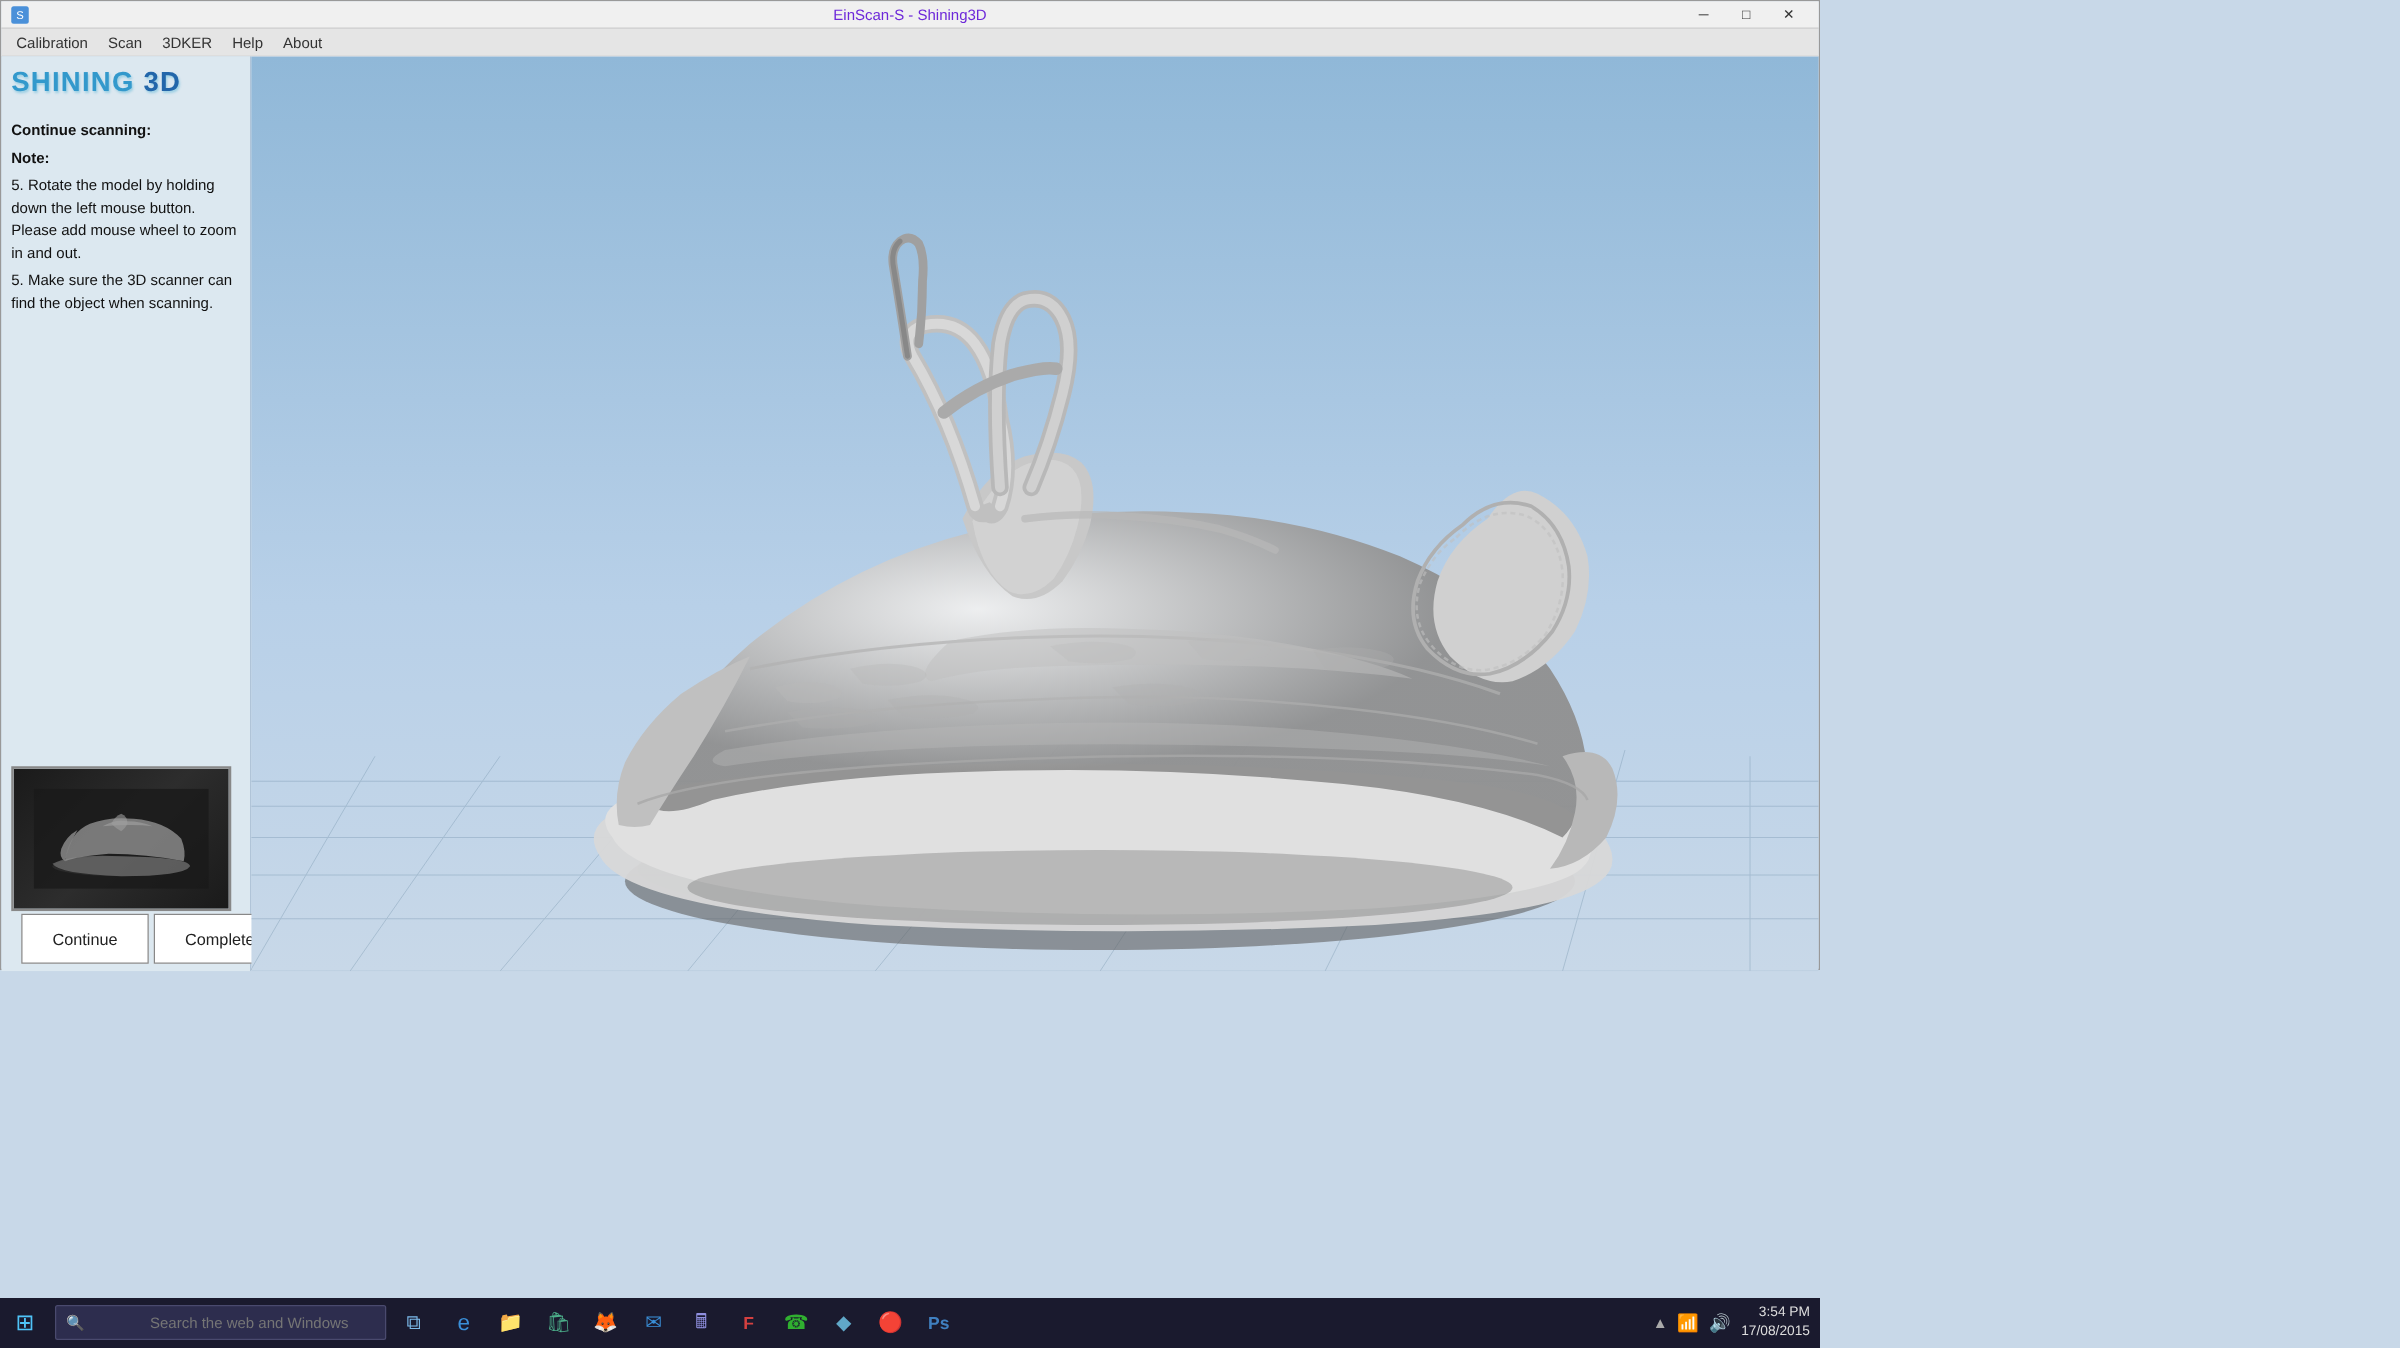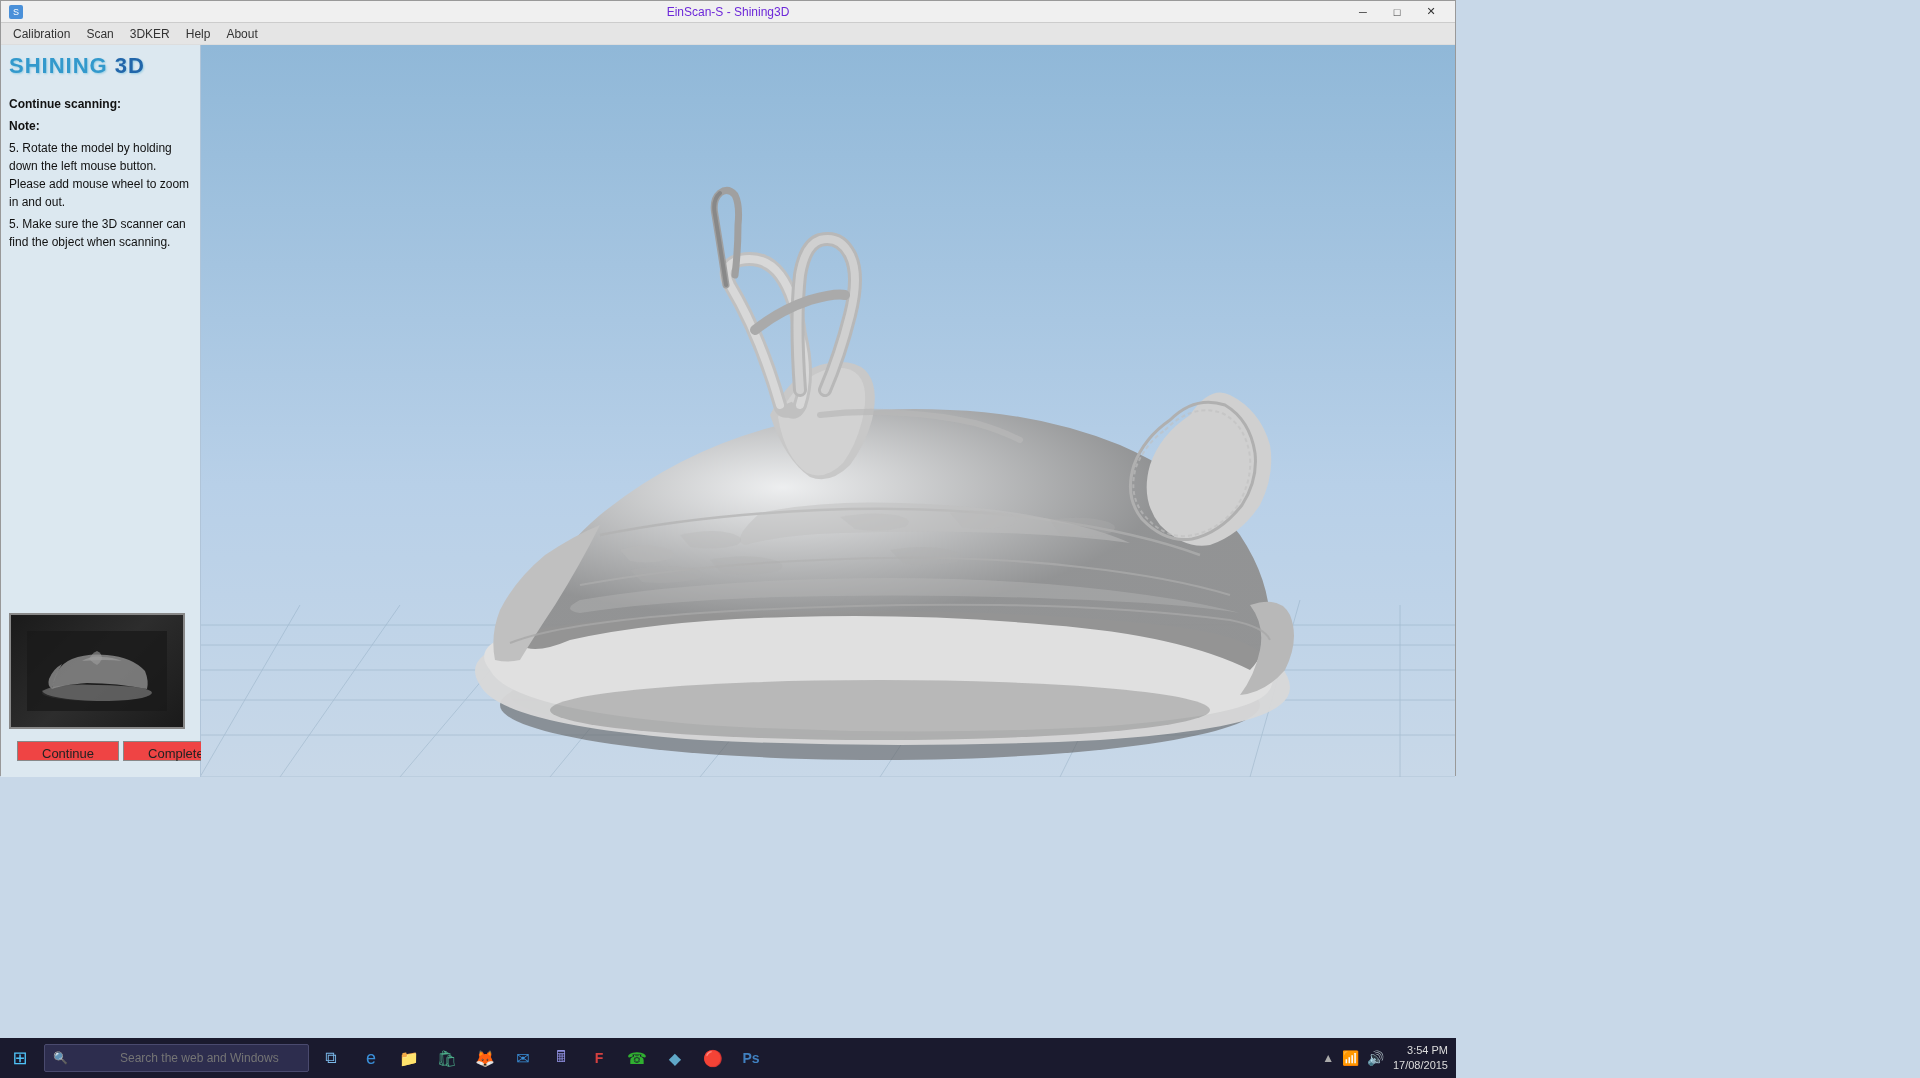--- a/index.html
+++ b/index.html
@@ -135,23 +135,23 @@
       height: 40px;
       background: #dce8f0;
       display: flex;
       align-items: center;
       padding: 4px 8px;
       gap: 4px;
       border-top: 1px solid #b0c4d8;
     }
     .action-btn {
       padding: 4px 24px;
-      height: 20px;
+      height: 40px;
       border: 1px solid #888;
-      background: #ef4444;
+      background: #ffffff;
       cursor: pointer;
       font-size: 13px;
       font-weight: 500;
       color: #222;
     }
 
     
     .taskbar {
       position: fixed;
       bottom: 0;

